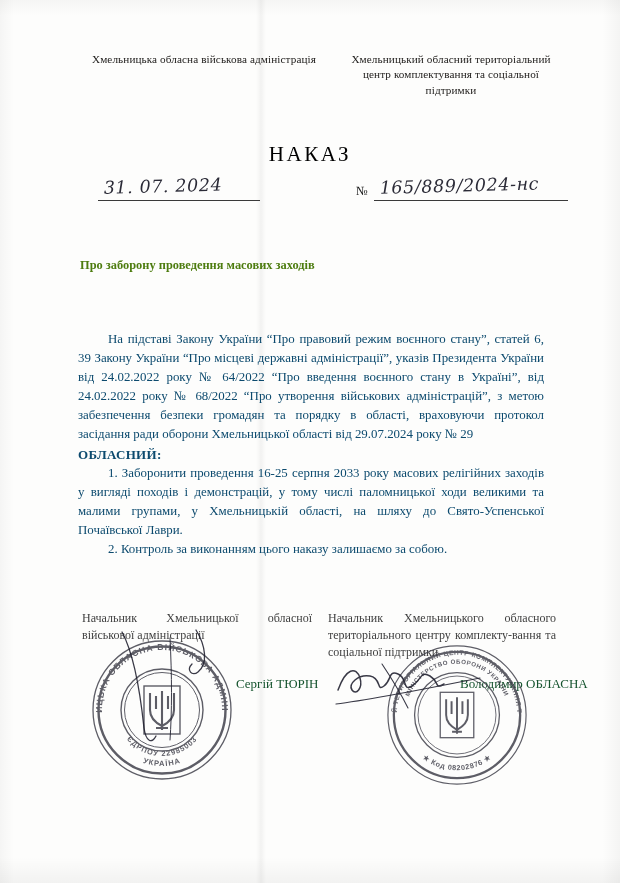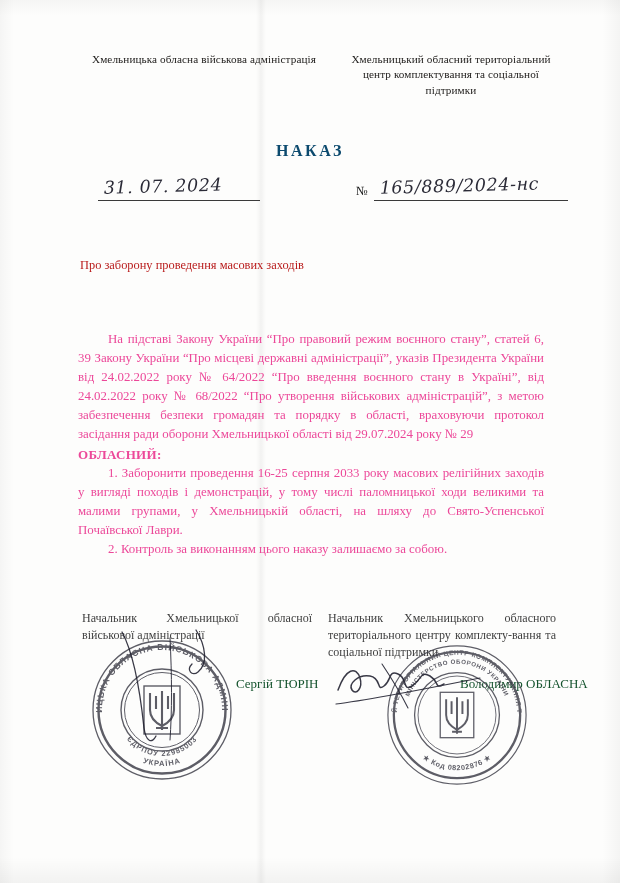--- a/index.html
+++ b/index.html
@@ -64,24 +64,24 @@
   .header-left { width: 232px; }
   .header-right { width: 214px; }
 
   
   .doc-title {
     position: absolute;
     top: 142px;
     left: 0;
     right: 0;
     text-align: center;
-    font-size: 16px;
-    font-weight: bold;
+    font-size: 21px;
+    font-weight: normal;
     letter-spacing: 2.6px;
-    color: #0c4a6e;
+    color: #000000;
   }
 
   
   .meta-row {
     position: absolute;
     top: 178px;
     left: 88px;
     right: 52px;
     height: 36px;
   }
@@ -123,36 +123,36 @@
   .rule-date { width: 162px; }
   .rule-num { flex: 1 1 auto; }
 
   
   .subject {
     position: absolute;
     top: 256px;
     left: 80px;
     width: 260px;
     font-size: 12.4px;
-    font-weight: normal;
+    font-weight: bold;
     line-height: 1.55;
     text-align: justify;
     text-align-last: left;
-    color: #b91c1c;
+    color: #4d7c0f;
   }
 
   
   .body {
     position: absolute;
     top: 330px;
     left: 78px;
     width: 466px;
     font-size: 12.9px;
     line-height: 1.48;
-    color: #ec4899;
+    color: #0c4a6e;
   }
   .body p {
     margin: 0;
     text-align: justify;
     text-indent: 30px;
   }
   .order-word {
     margin-top: 14px;
     margin-bottom: 8px;
     font-weight: bold;

